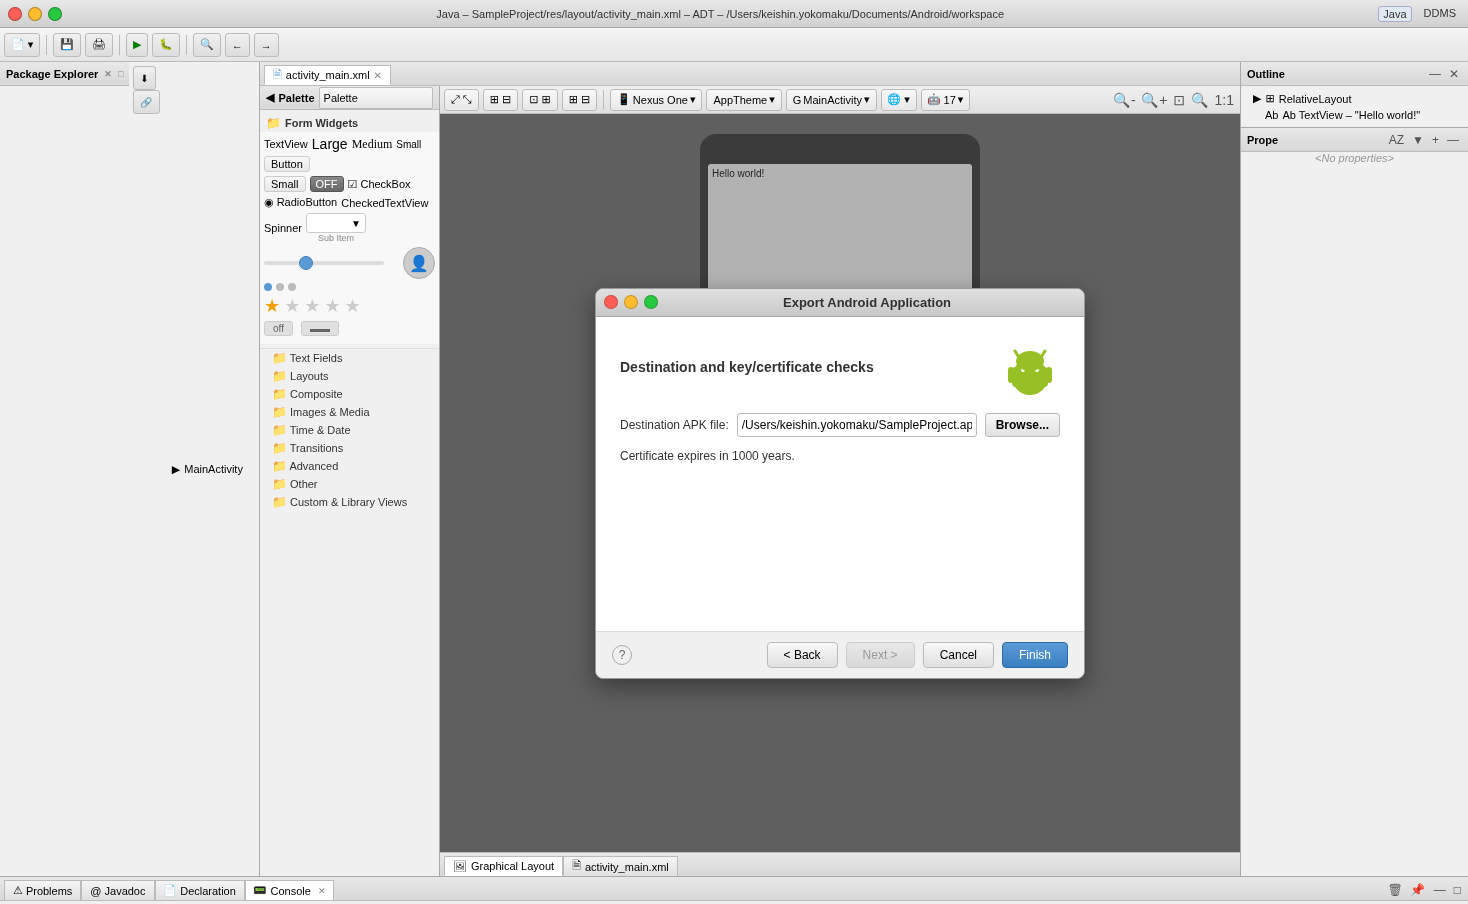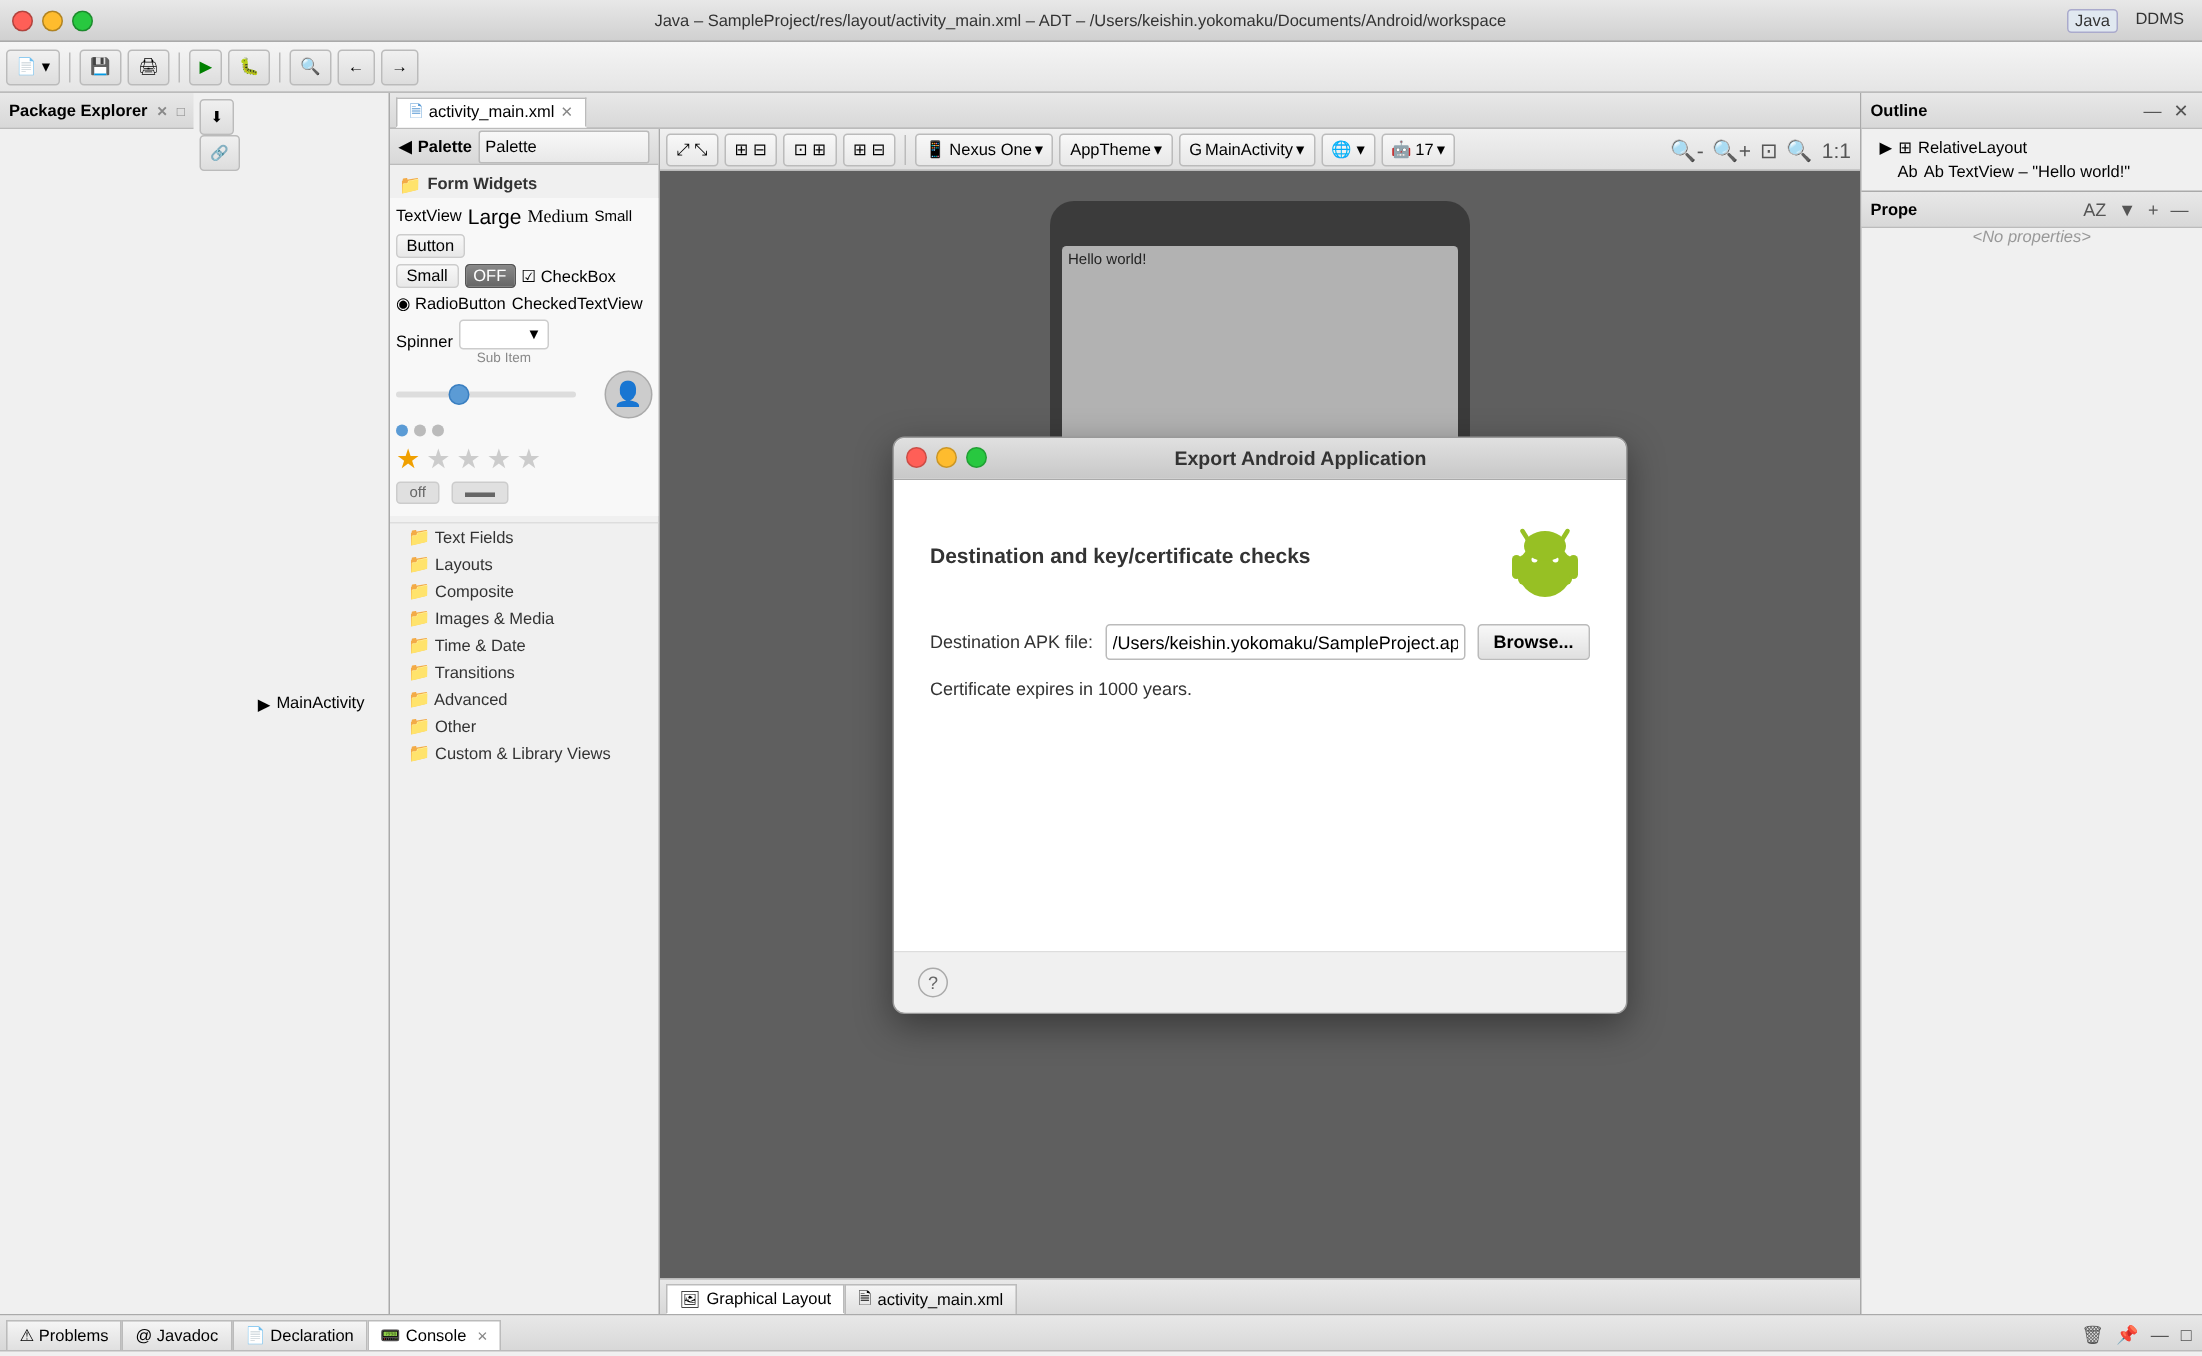--- a/index.html
+++ b/index.html
@@ -757,20 +757,26 @@
                   <button class="browse-btn">Browse...</button>
                 </div>
 
                 <div class="cert-note">Certificate expires in 1000 years.</div>
 
                 <div style="height:140px;"></div>
               </div>
 
               <div class="modal-footer">
                 <div class="help-icon">?</div>
+                <div class="modal-footer-btns">
+                  <button class="footer-btn">&lt; Back</button>
+                  <button class="footer-btn-disabled">Next &gt;</button>
+                  <button class="footer-btn">Cancel</button>
+                  <button class="footer-btn-primary">Finish</button>
+                </div>
               </div>
             </div>
           </div>
         </div>
 
         <div style="background: linear-gradient(to bottom, #e8e8e8, #d8d8d8); height:24px; display:flex; align-items:flex-end; border-top:1px solid #bbb; padding:0 4px;">
           <div class="editor-tab active">
             <span>🖼</span>
             <span>Graphical Layout</span>
           </div>

